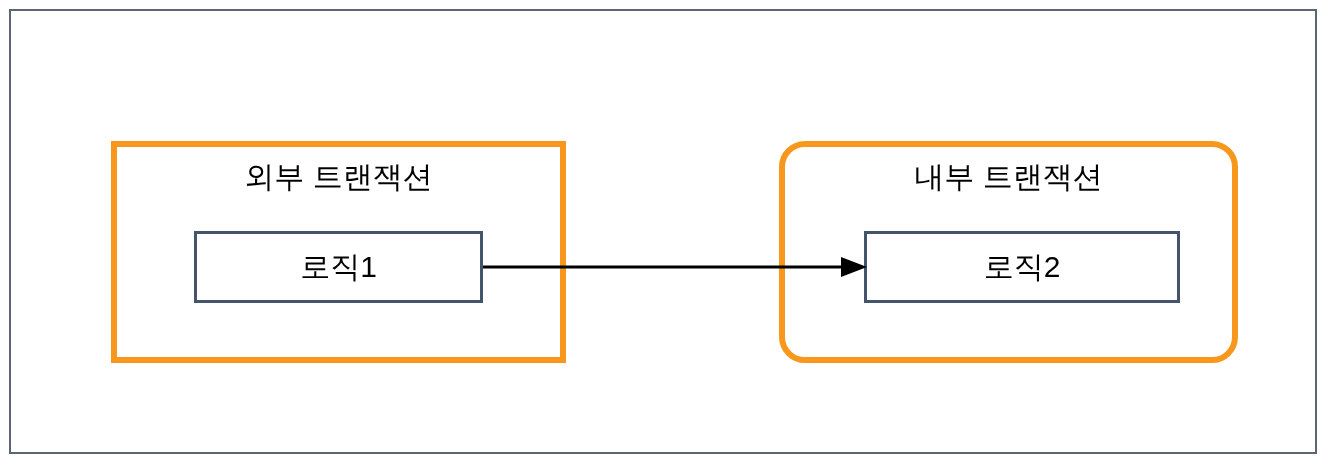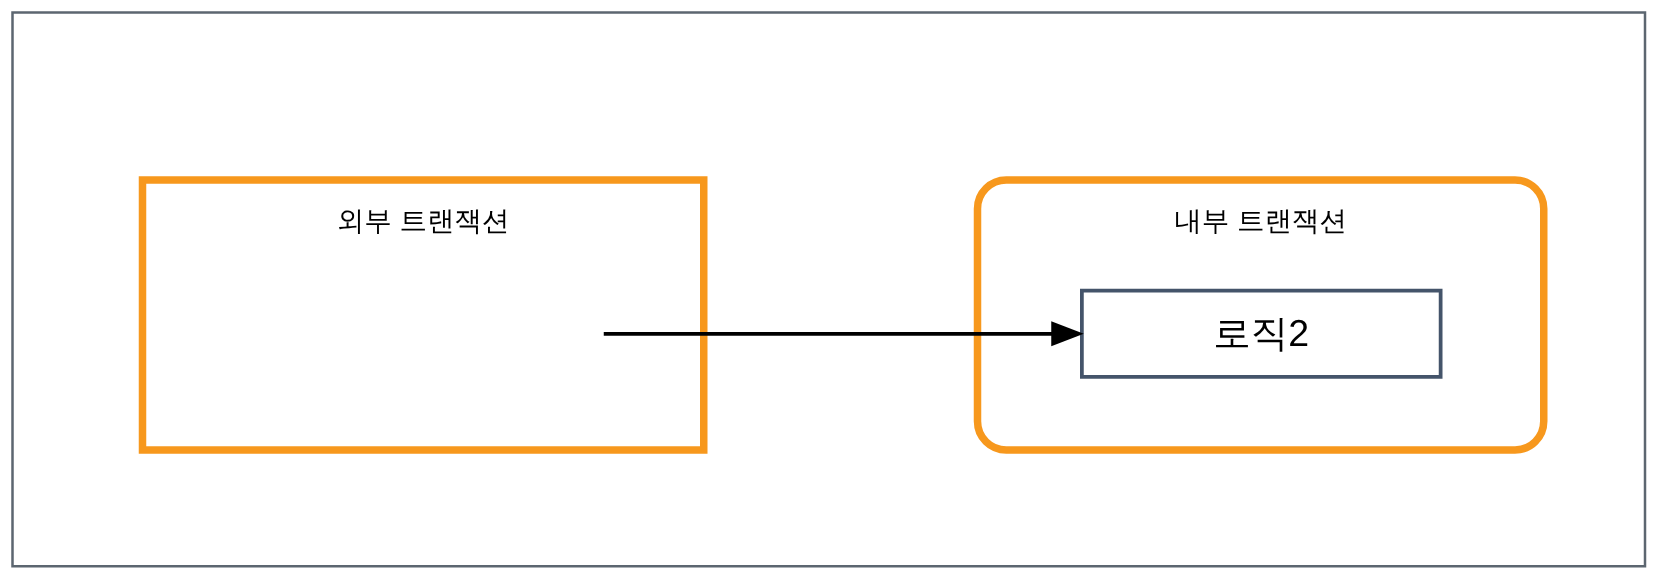--- a/index.html
+++ b/index.html
@@ -29,37 +29,37 @@
     box-sizing: border-box;
   }
   .group-left  { left: 100px; width: 455px; }
   .group-right { left: 768px; width: 459px; border-radius: 26px; }
   .group-title {
     position: absolute;
     top: 12px;
     left: 0;
     width: 100%;
     text-align: center;
-    font-size: 22px;
+    font-size: 30px;
     line-height: 36px;
     color: #000000;
     white-space: nowrap;
   }
   .node-box {
     position: absolute;
     top: 84px;
     border: 3px solid #44546a;
     background: #ffffff;
     box-sizing: border-box;
     display: flex;
     align-items: center;
     justify-content: center;
   }
   .group-left  .node-box { left: 77px; width: 289px; height: 72px; }
-  .group-right .node-box { left: 79px; width: 290px; height: 72px; }
+  .group-right .node-box { left: 79px; width: 316px; height: 72px; }
   .node-label {
     font-size: 30px;
     color: #000000;
     white-space: nowrap;
   }
   .arrow-svg {
     position: absolute;
     left: 470px;
     top: 241px;
     width: 388px;
@@ -68,20 +68,23 @@
     overflow: visible;
   }
 </style>
 </head>
 <body>
 
 <div class="canvas-frame">
 
   <div class="group-box group-left">
     <div class="group-title">외부 트랜잭션</div>
+    <div class="node-box">
+      <span class="node-label">로직1</span>
+    </div>
   </div>
 
   <div class="group-box group-right">
     <div class="group-title">내부 트랜잭션</div>
     <div class="node-box">
       <span class="node-label">로직2</span>
     </div>
   </div>
 
   <svg class="arrow-svg" viewBox="0 0 388 30" xmlns="http://www.w3.org/2000/svg">

